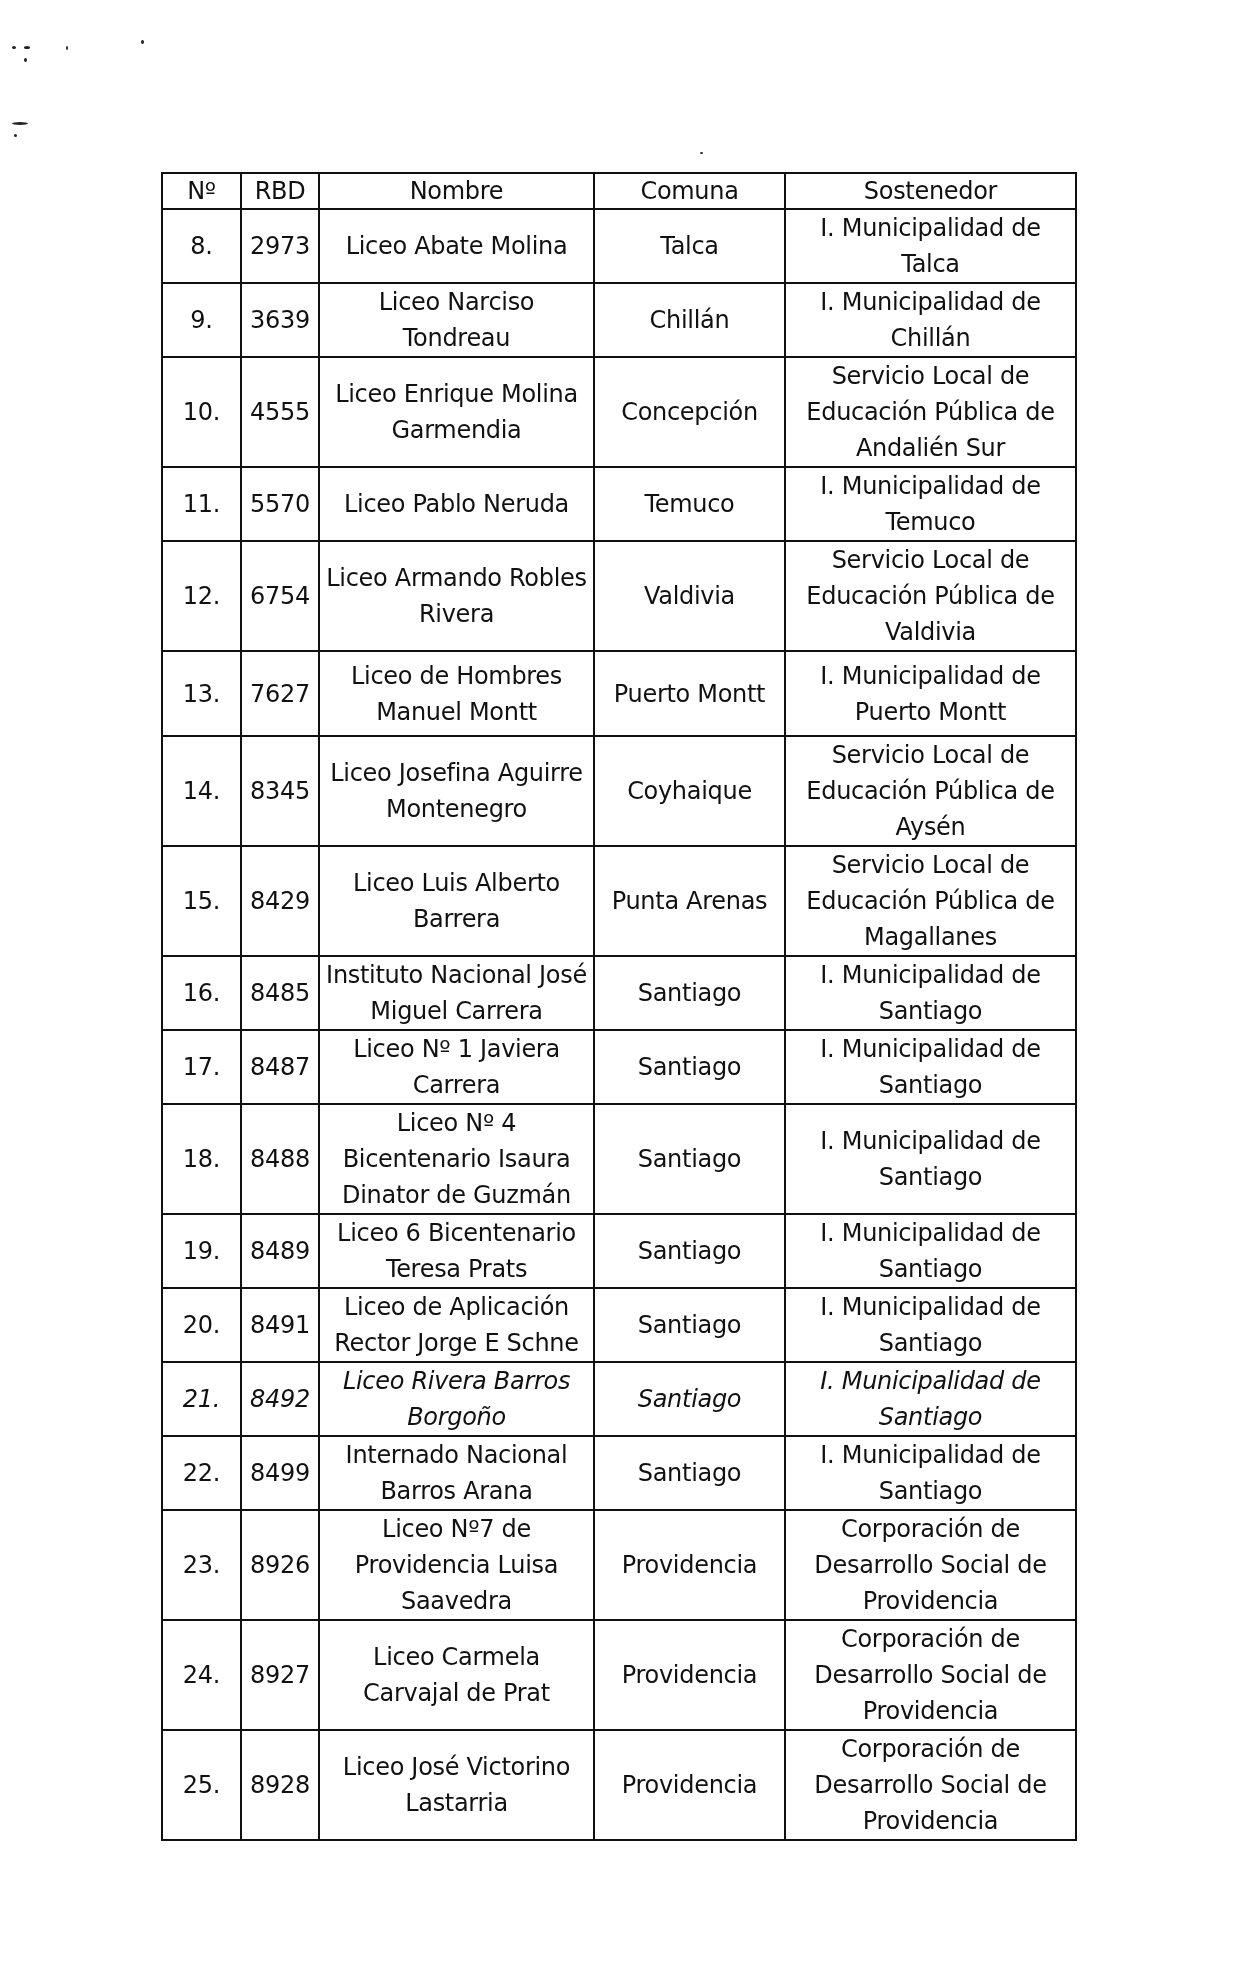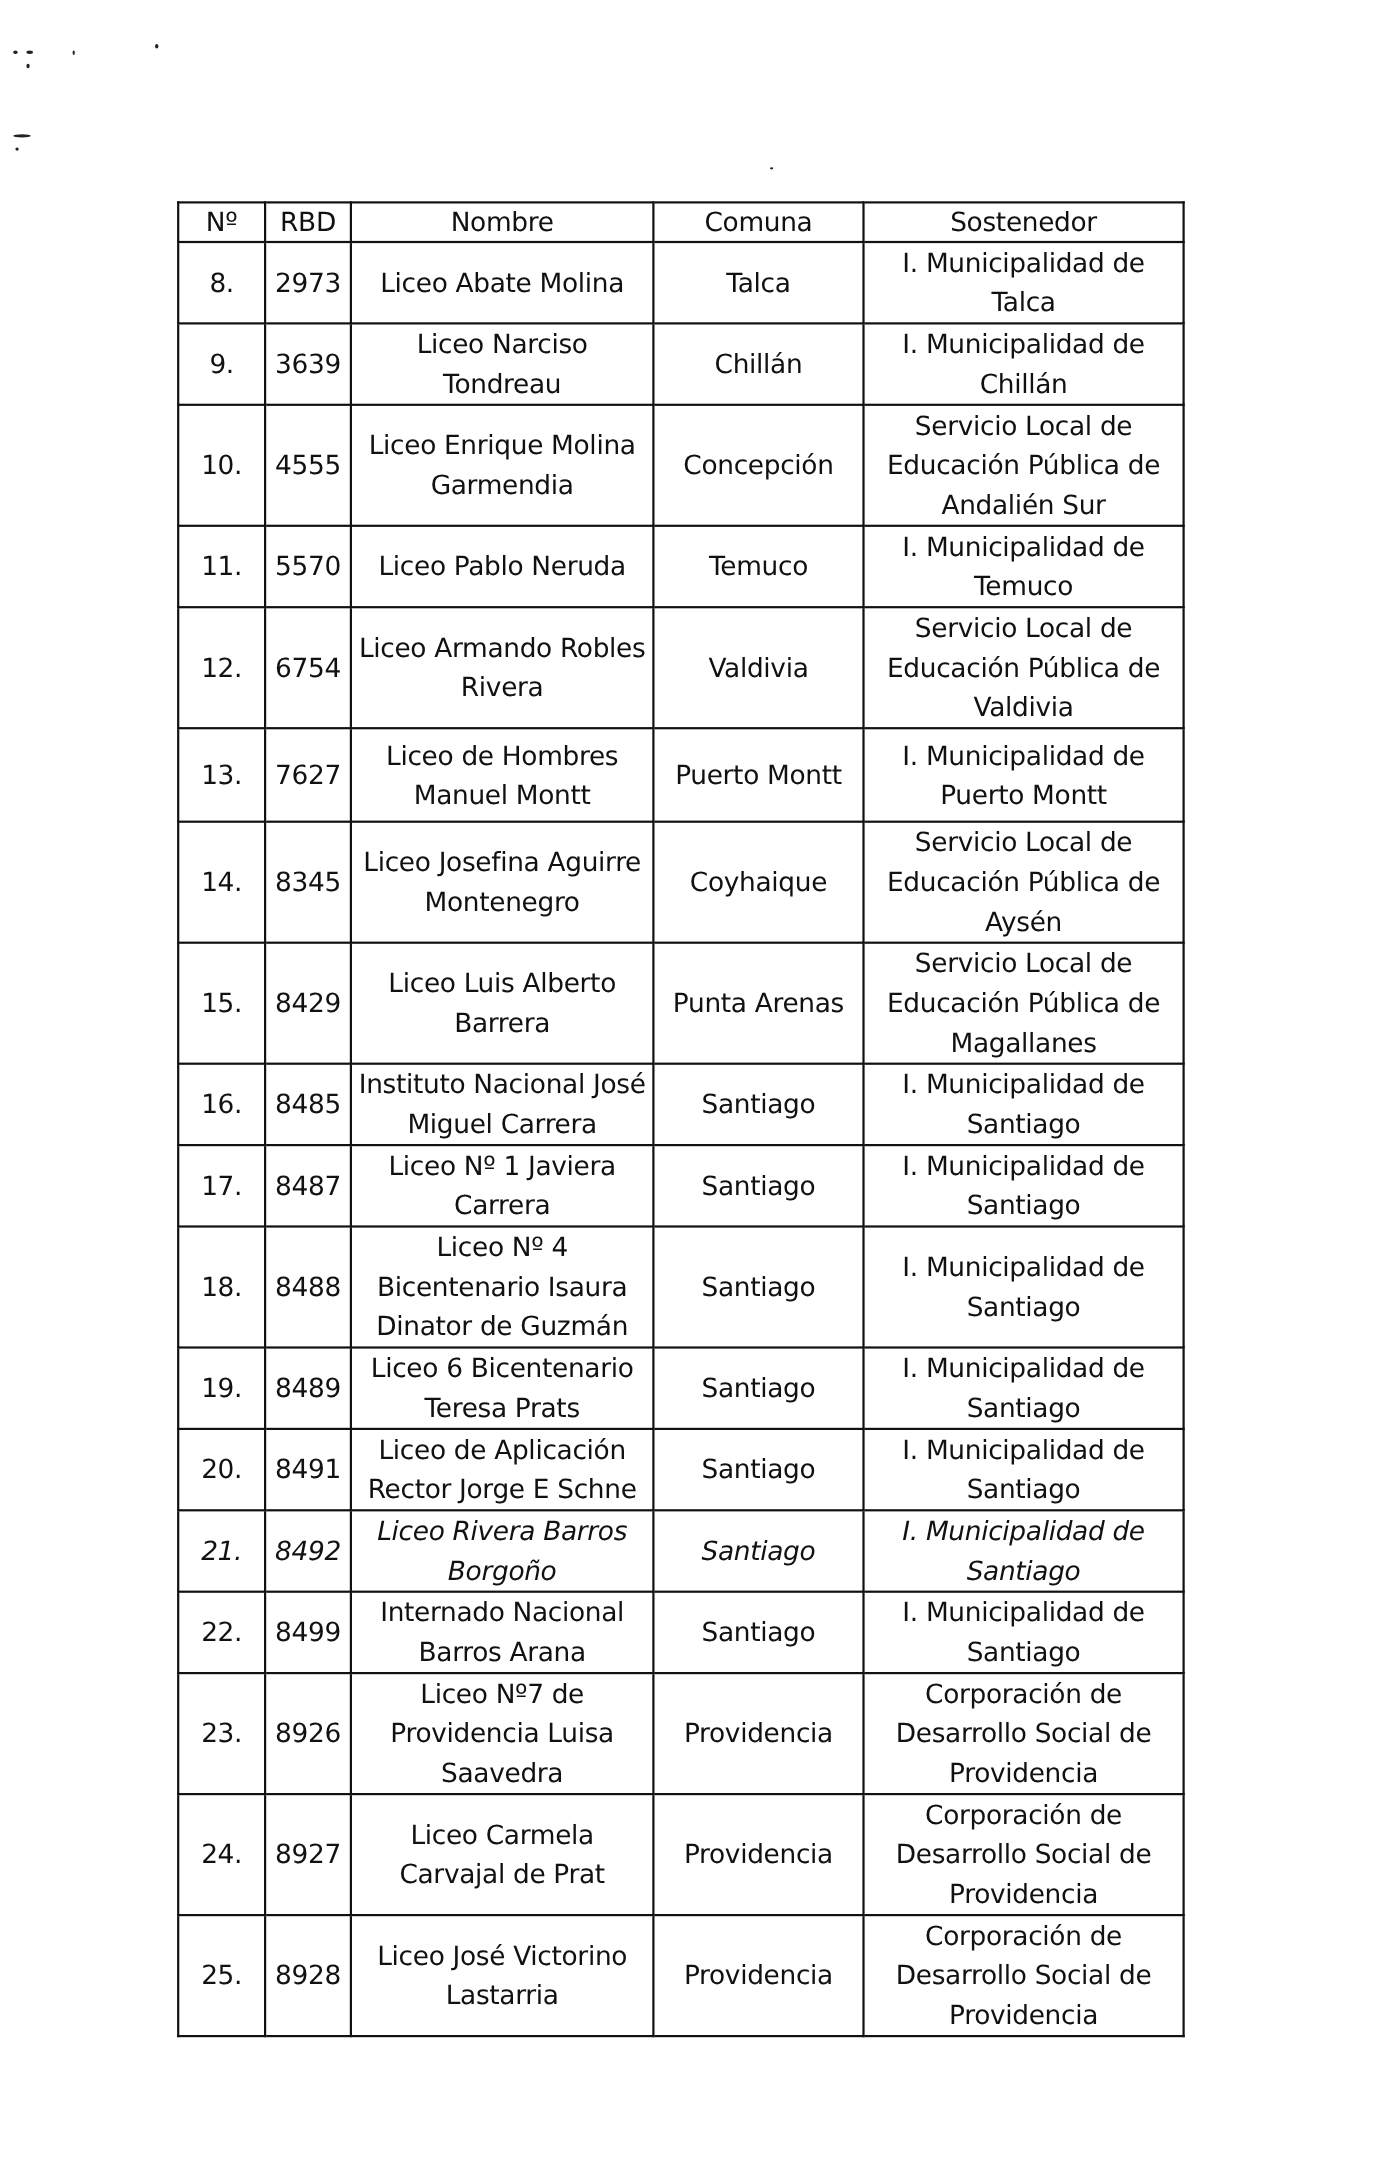--- a/index.html
+++ b/index.html
@@ -1,19 +1,19 @@
 <!DOCTYPE html>
 <html><head>
 <meta charset="utf-8">
 <style>
   html, body { margin:0; padding:0; background:#fff; }
   body { width:1250px; height:1978px; position:relative; overflow:hidden;
          font-family:"DejaVu Sans", sans-serif; color:#111; }
   .speck { position:absolute; background:#222; border-radius:50%; }
-  table { position:absolute; left:161px; top:183px; width:914px;
+  table { position:absolute; left:161px; top:172px; width:914px;
           border-collapse:collapse; table-layout:fixed; }
   td, th { border:2px solid #111; text-align:center; vertical-align:middle;
            font-weight:normal; font-size:24px; line-height:36px; padding:0 4px;
            letter-spacing:-0.3px; }
   th { height:34px; line-height:32px; }
   col.c1 { width:79px; } col.c2 { width:78px; } col.c3 { width:275px; }
   col.c4 { width:191px; } col.c5 { width:291px; }
 </style>
 </head>
 <body>

